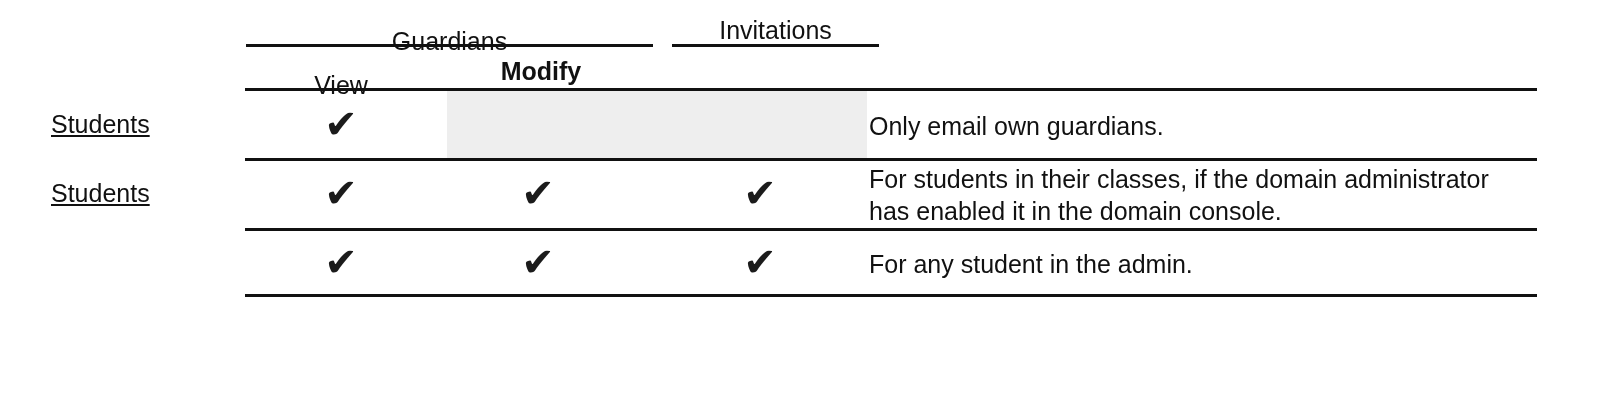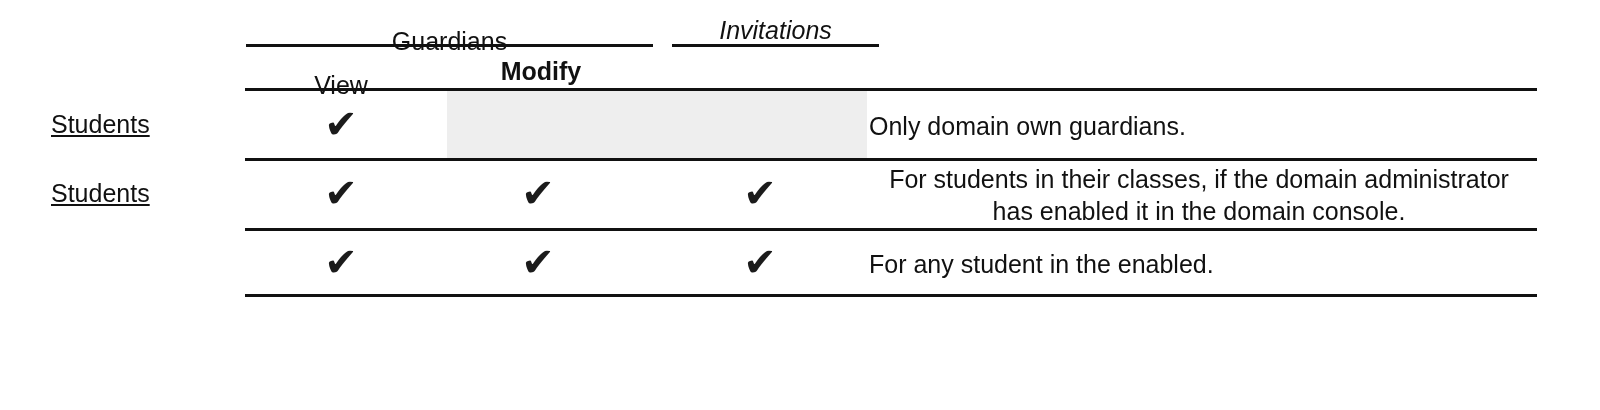--- a/index.html
+++ b/index.html
@@ -80,62 +80,62 @@
   }
 
   
   .desc {
     position: absolute;
     font-size: 25px;
     line-height: 32px;
     color: #111111;
     width: 660px;
   }
-  .desc .l2 { display: block; text-align: center; }
+  .desc .l2 { display: block; }
 
   
   .note {
     position: absolute;
     font-size: 25px;
     line-height: 30px;
     color: #111111;
     white-space: nowrap;
   }
 </style>
 </head>
 <body>
 
 <div id="page">
 
   <div class="group-label" style="left:246px; top:4px; width:407px;margin-top:23px;">Guardians</div>
 
   <div class="rule" style="left:246px; top:44px; width:407px;"></div>
 
-  <div class="group-label" style="left:672px; top:16px; width:207px;font-style:italic;">Invitations</div>
+  <div class="group-label" style="left:672px; top:16px; width:207px;">Invitations</div>
 
   <div class="rule" style="left:672px; top:44px; width:207px;"></div>
 
   <div class="sub-label" style="left:246px; top:71px; width:190px;">View</div>
 
   <div class="sub-label" style="left:446px; top:57px; width:190px;font-weight:bold;">Modify</div>
 
 
   <div class="rule" style="left:245px; top:88px; width:1292px;"></div>
 
   <div class="shade" style="left:447px; top:91px; width:420px; height:67px;"></div>
 
   <div class="row-label" style="left:51px; top:110px;">Students</div>
 
   <div class="check" style="left:311px; top:104px;">✔</div>
 
   <div class="check" style="left:508px; top:104px;"></div>
 
   <div class="check" style="left:730px; top:104px;"></div>
 
-  <div class="desc" style="left:869px; top:110px;">Only domain own guardians.</div>
+  <div class="desc" style="left:869px; top:110px;">Only email own guardians.</div>
 
   <div class="rule" style="left:245px; top:158px; width:1292px;"></div>
 
   <div class="row-label" style="left:51px; top:179px;">Students</div>
 
   <div class="check" style="left:311px; top:173px;">✔</div>
 
   <div class="check" style="left:508px; top:173px;">✔</div>
 
   <div class="check" style="left:730px; top:173px;">✔</div>
@@ -147,18 +147,18 @@
 
   <div class="rule" style="left:245px; top:228px; width:1292px;"></div>
 
 
   <div class="check" style="left:311px; top:242px;">✔</div>
 
   <div class="check" style="left:508px; top:242px;">✔</div>
 
   <div class="check" style="left:730px; top:242px;">✔</div>
 
-  <div class="desc" style="left:869px; top:248px;">For any student in the enabled.</div>
+  <div class="desc" style="left:869px; top:248px;">For any student in the admin.</div>
 
   <div class="rule" style="left:245px; top:294px; width:1292px;"></div>
 
 
 </div>
 
 </body></html>

